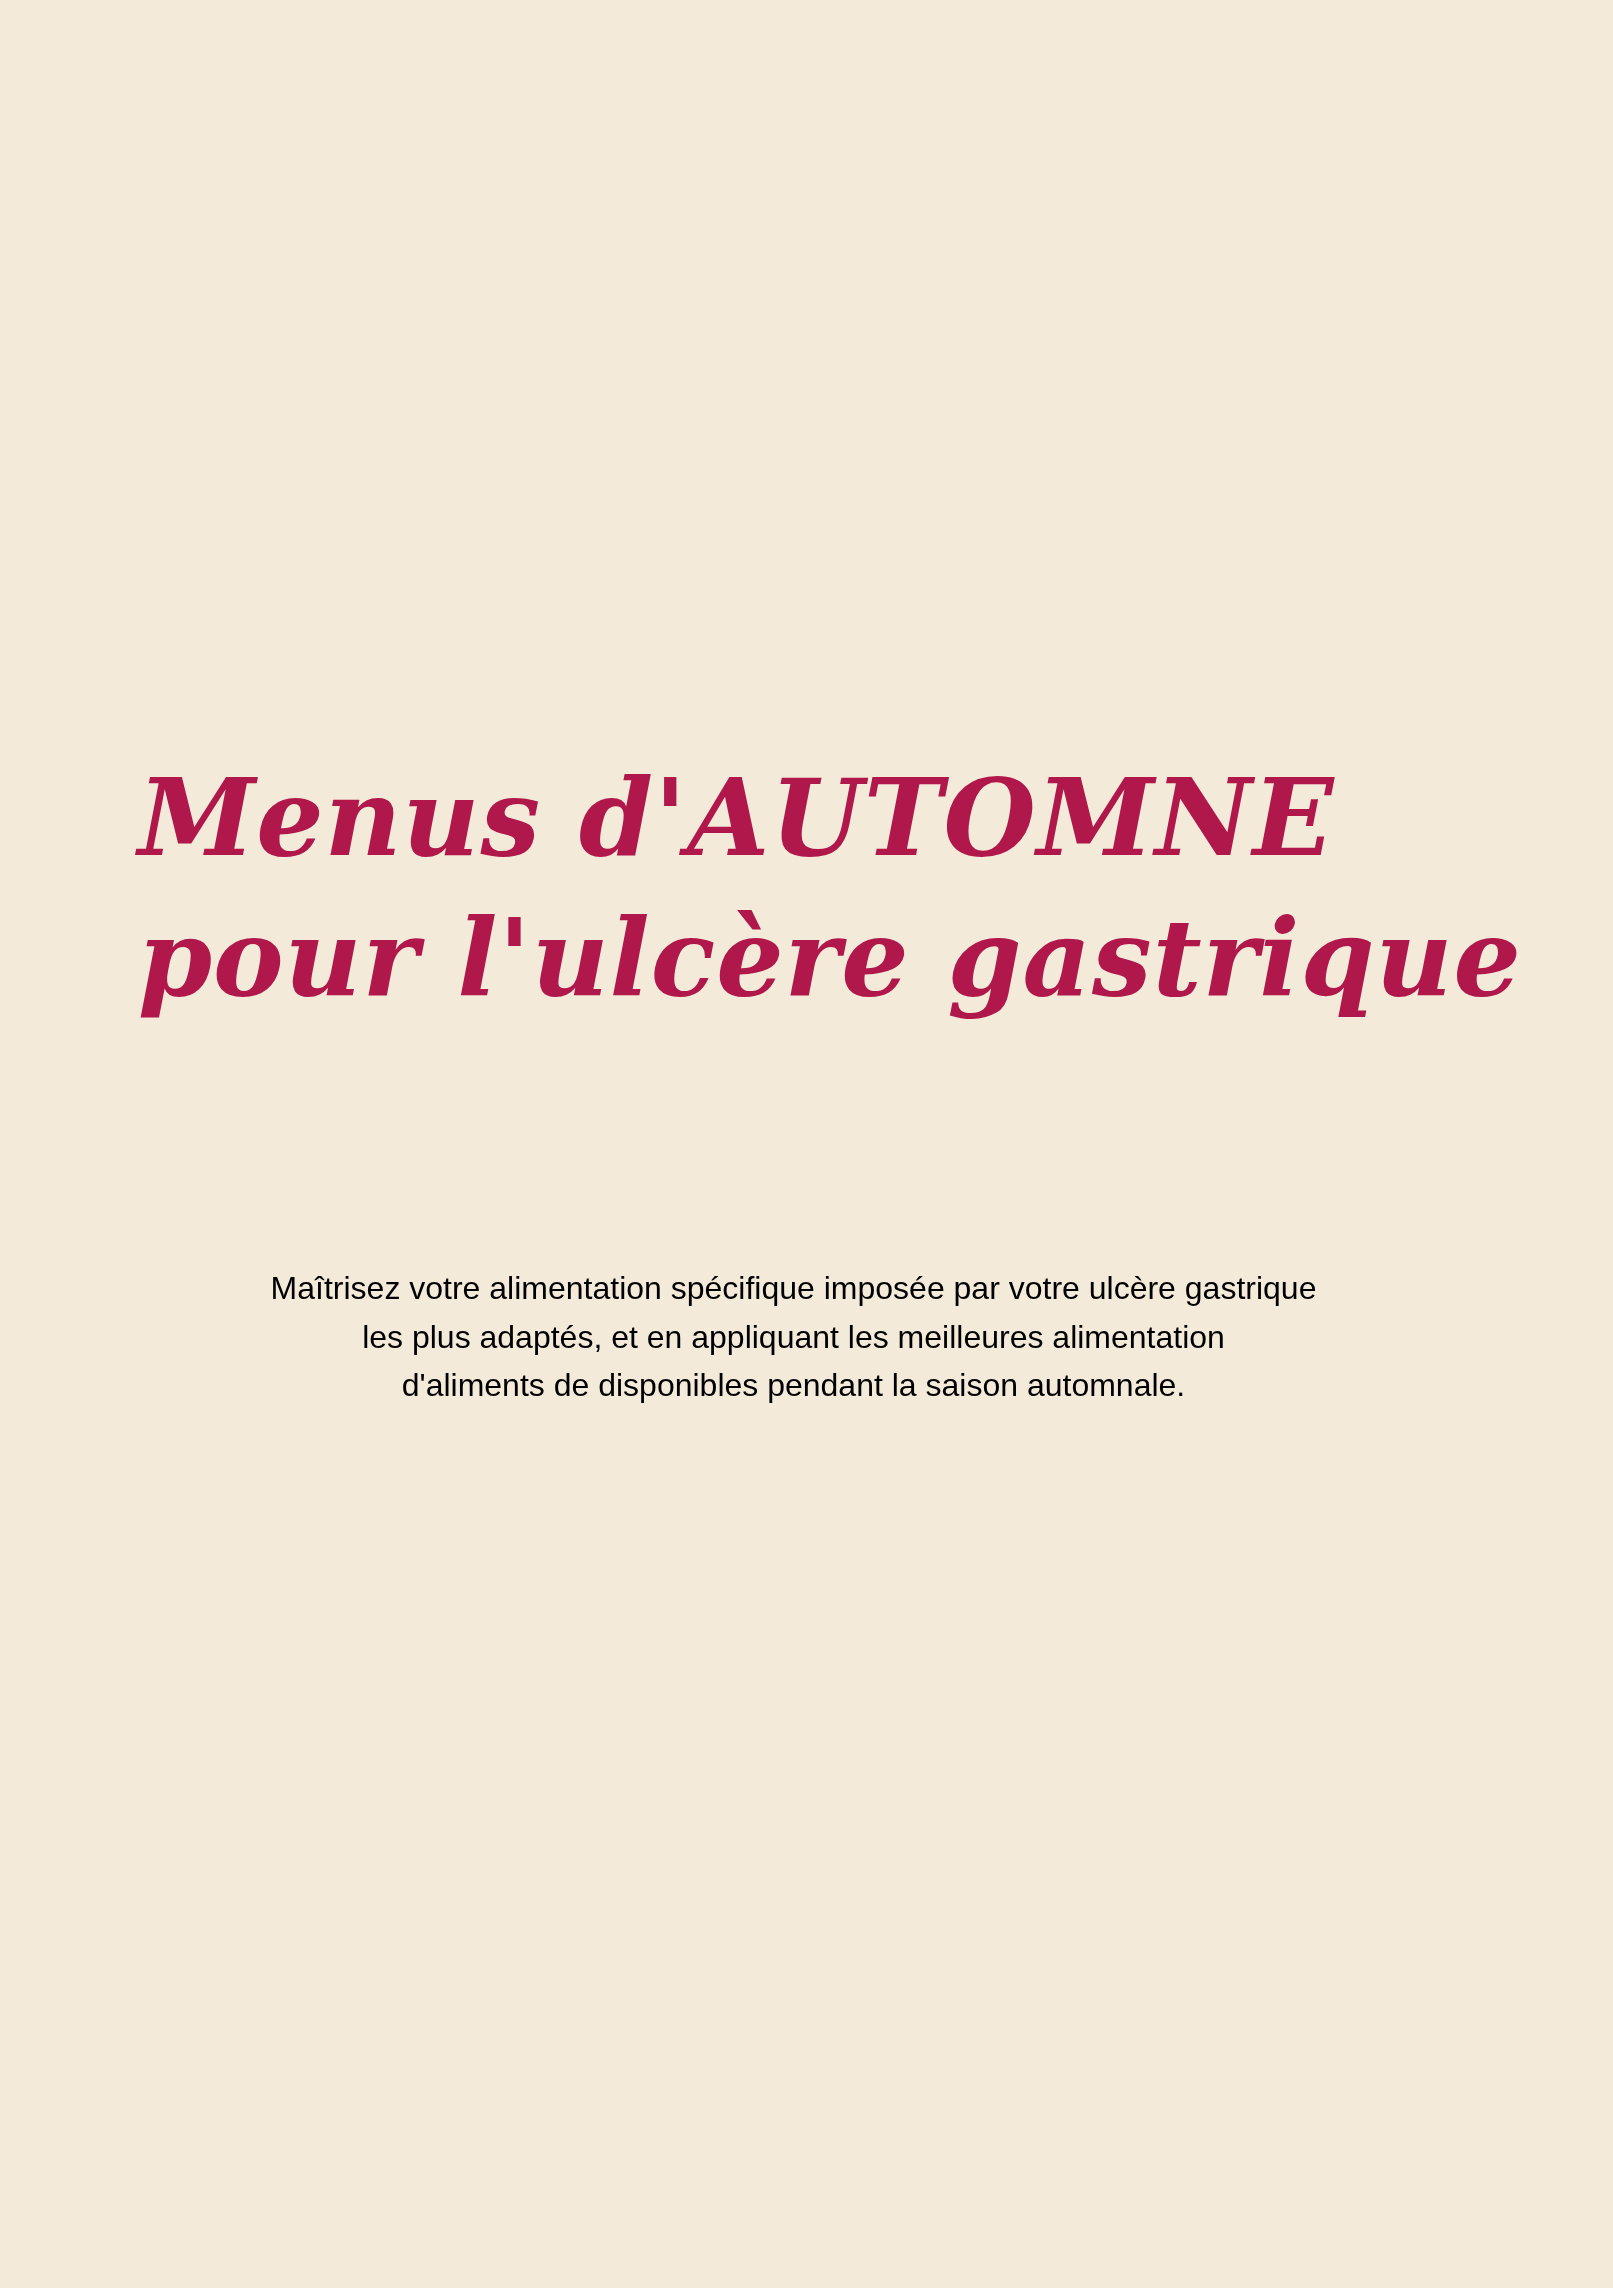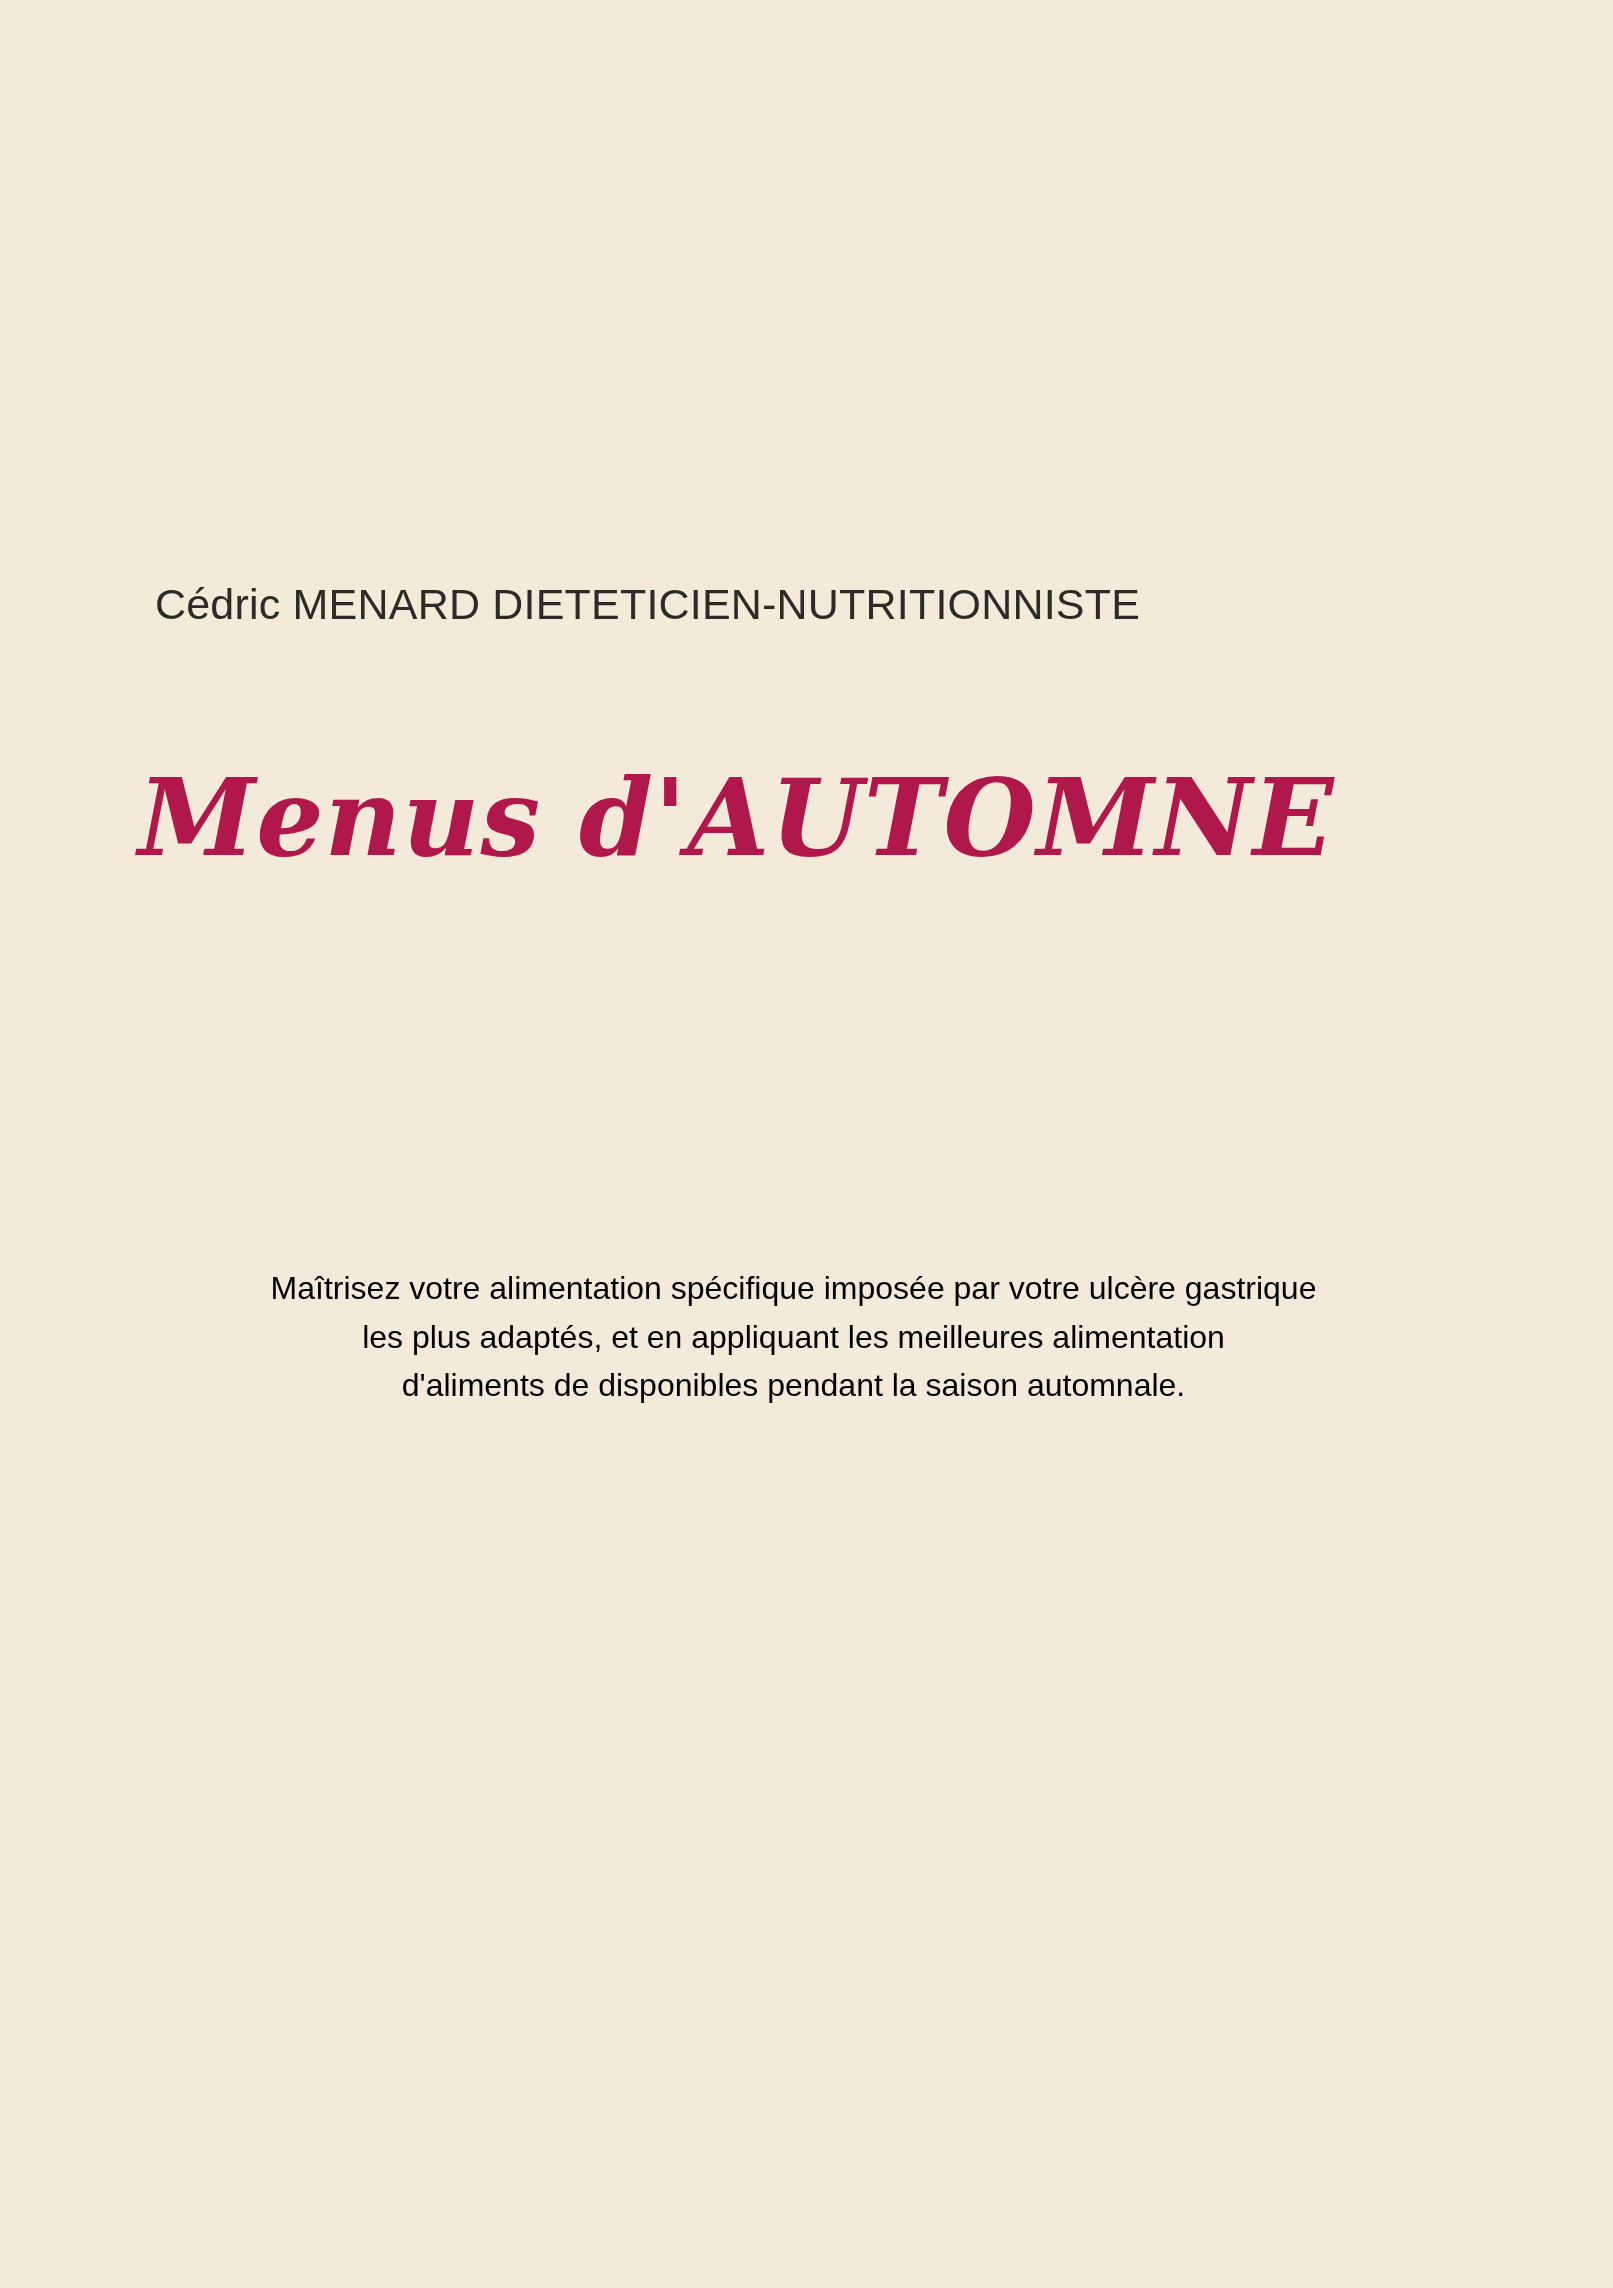--- a/index.html
+++ b/index.html
@@ -65,24 +65,24 @@
   }
   .subtitle div {
     white-space: nowrap;
   }
 </style>
 </head>
 <body>
 
 <div class="page">
 
-  <div class="author">Cédric MENARD DIETETICIEN-NUTRITIONNISTE</div>
 
   <div class="title-block">
     <div class="title-line line1">Menus d'AUTOMNE</div>
+    <div class="title-line line2">pour l'ulcère gastrique</div>
   </div>
 
   <div class="subtitle">
     <div>Maîtrisez votre alimentation spécifique imposée par votre ulcère gastrique</div>
     <div>les plus adaptés, et en appliquant les meilleures alimentation</div>
     <div>d'aliments de disponibles pendant la saison automnale.</div>
   </div>
 
 </div>
 

